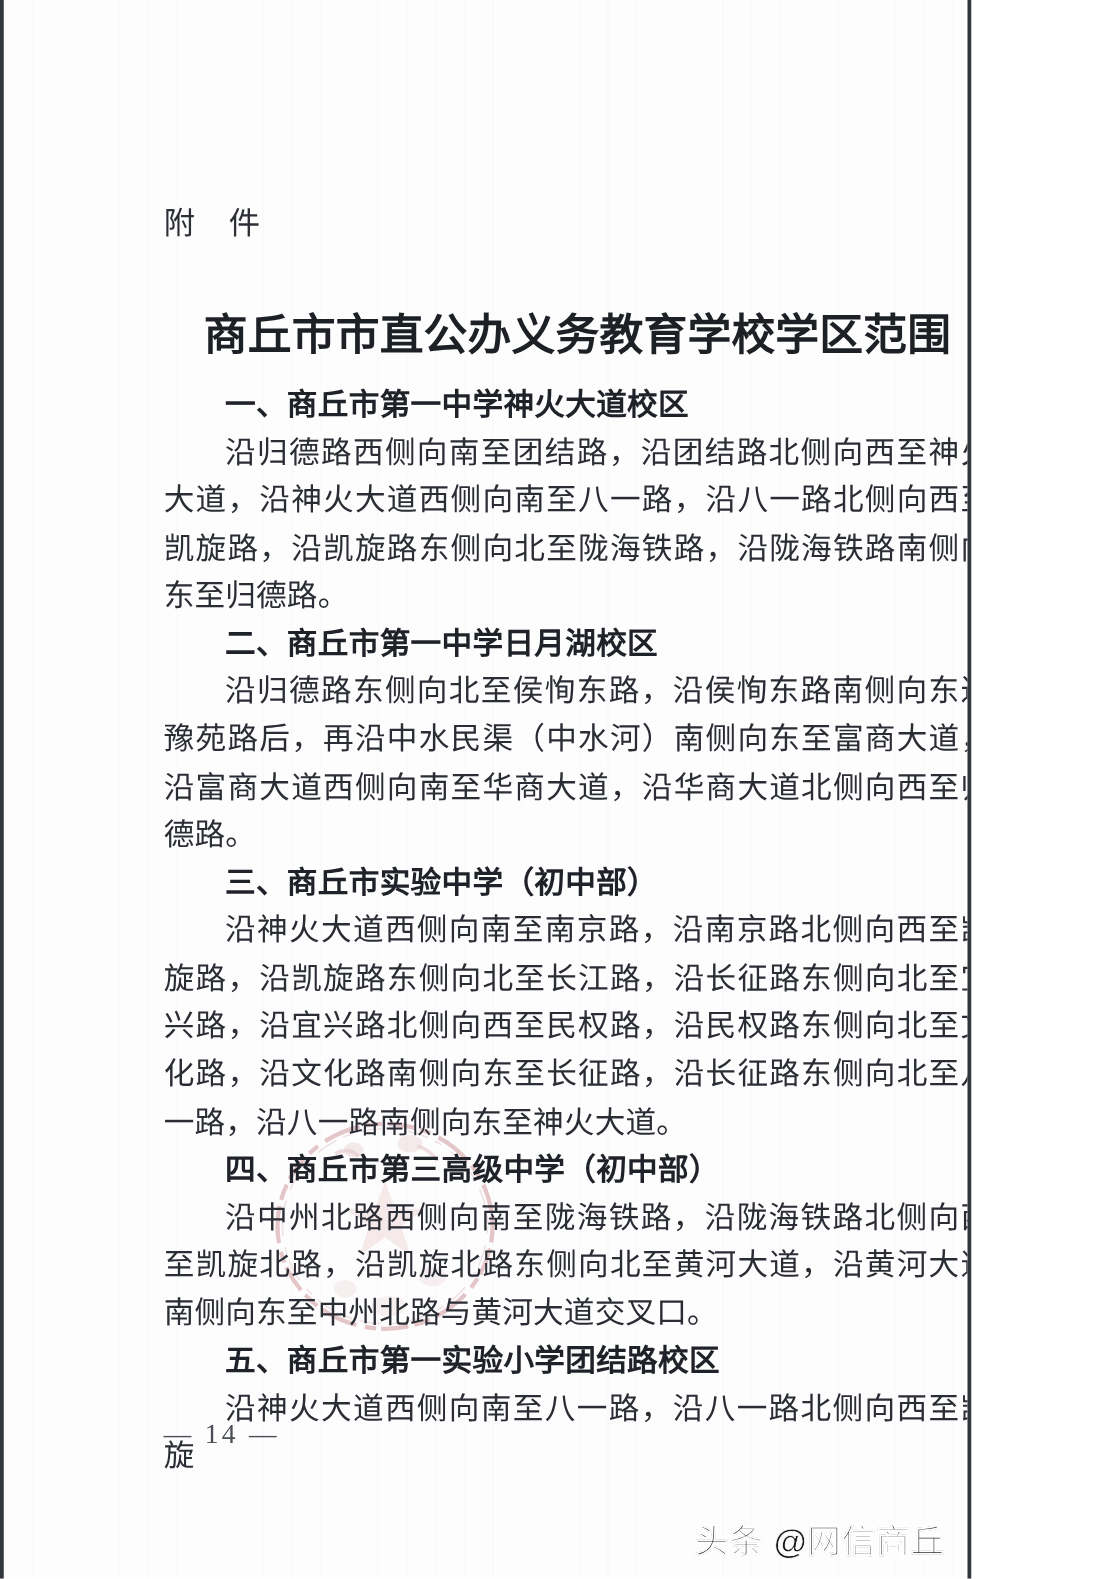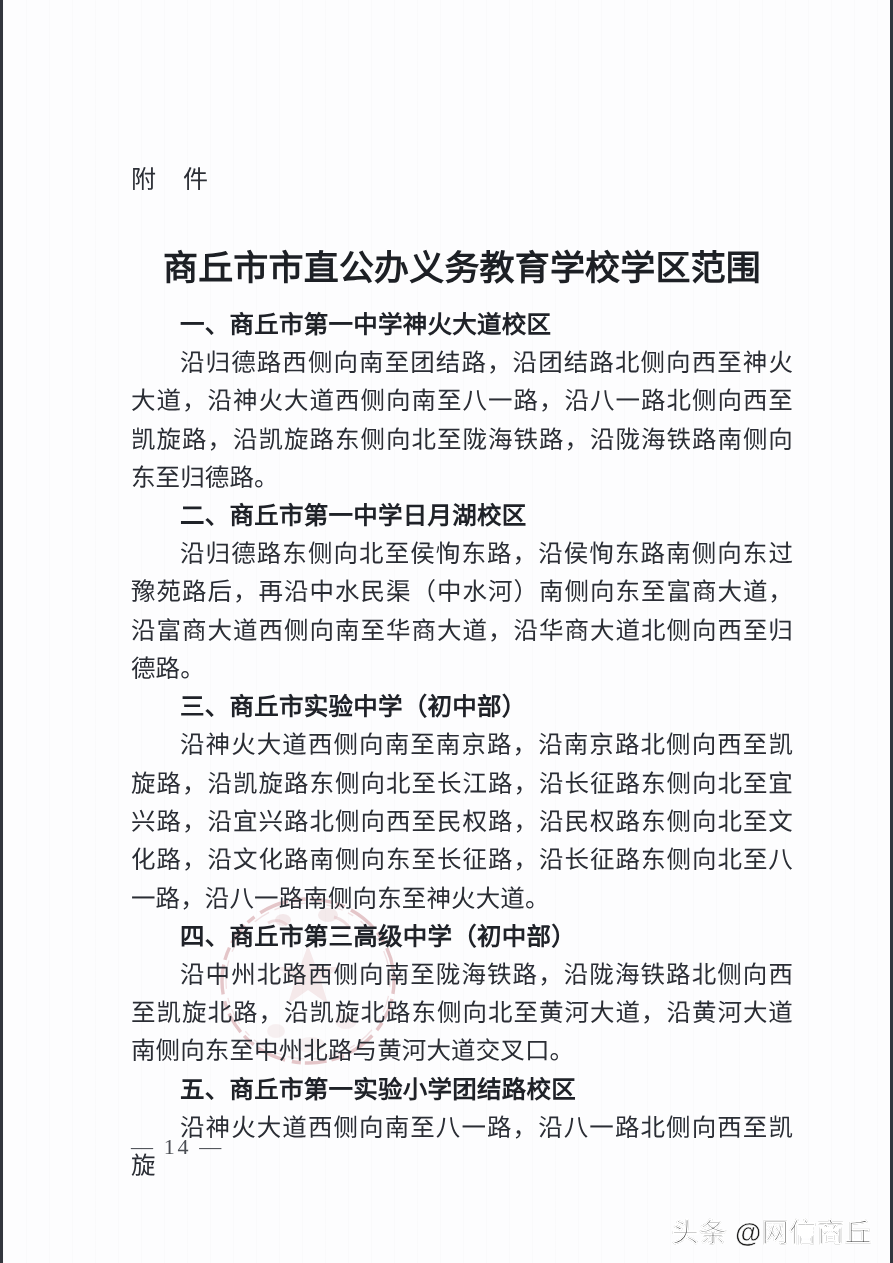--- a/index.html
+++ b/index.html
@@ -14,21 +14,21 @@
     font-family: "Liberation Serif", "DejaVu Serif", serif;
     overflow: hidden;
     position: relative;
   }
 
   
   .page {
     position: absolute;
     left: 0;
     top: 0;
-    width: 893px;
+    width: 777px;
     height: 1263px;
     background: #fdfdfe;
     box-sizing: border-box;
     border-left: 3px solid #33363d;
     border-right: 3px solid #33363d;
     overflow: hidden;
   }
 
   
   .scan-banding {

